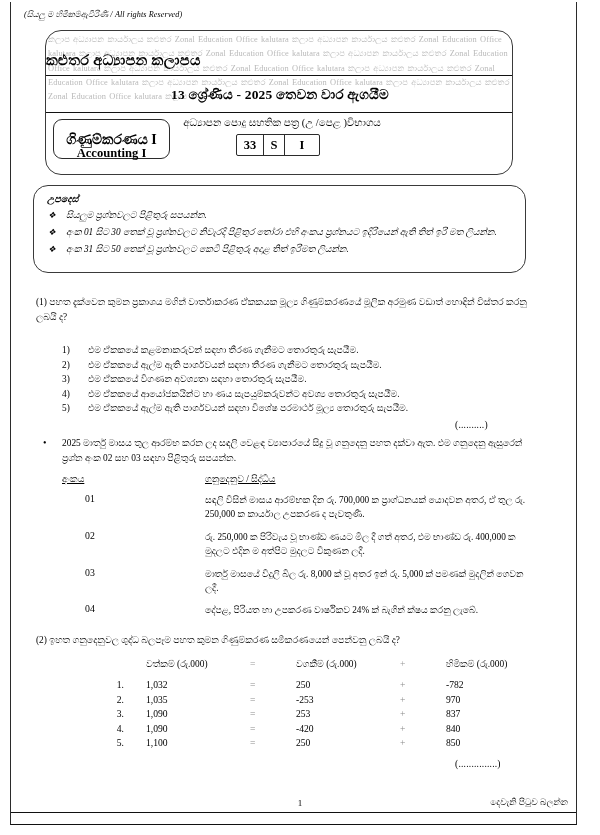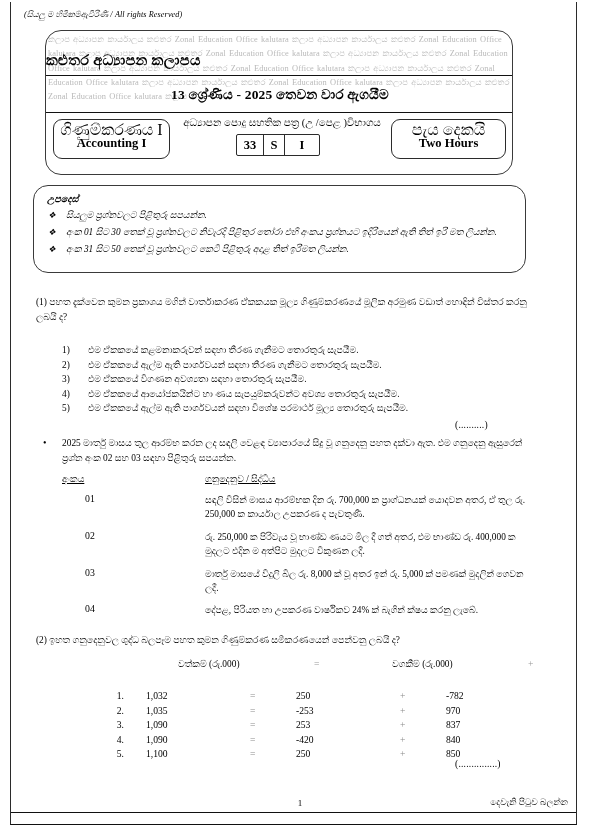--- a/index.html
+++ b/index.html
@@ -120,24 +120,25 @@
 
   .pill {
     position: absolute;
     border: 1.1px solid #2b2b2b;
     border-radius: 9px;
     background: #ffffff;
     box-sizing: border-box;
     text-align: center;
   }
   .pill .si {
-    font-size: 16px;
+    font-size: 14px;
     line-height: 13px;
     display: block;
-    margin-top: 3px;
+    margin-top: 13px;
+    font-weight: bold;
   }
   .pill .en {
     font-size: 12.6px;
     font-weight: bold;
     line-height: 15px;
     display: block;
   }
 
   .pill-subject {
     left: 7px;
@@ -315,21 +316,21 @@
     position: absolute;
     left: 100px;
     top: 658px;
     width: 430px;
     font-size: 9.6px;
   }
   .eq-header, .eq-row {
     display: flex;
     align-items: baseline;
   }
-  .eq-header { margin-bottom: 9px; gap: 32px; }
+  .eq-header { margin-bottom: 9px; }
   .eq-row { margin-bottom: 3.5px; }
 
   .eq-idx  { flex: 0 0 46px; text-align: right; padding-right: 22px; box-sizing: border-box; }
   .eq-a    { flex: 0 0 104px; }
   .eq-op1  { flex: 0 0 46px; color: #8e8e8e; }
   .eq-b    { flex: 0 0 104px; }
   .eq-op2  { flex: 0 0 46px; color: #8e8e8e; }
   .eq-c    { flex: 1 1 auto; }
 
   .eq-header .eq-a,
@@ -389,24 +390,20 @@
         </div>
 
         <div class="exam-line">අධ්‍යාපන පොදු සහතික පත්‍ර (උ /පෙළ )විභාගය</div>
 
         <div class="code-box">
           <div class="code-cell cc-w1">33</div>
           <div class="code-cell cc-w2">S</div>
           <div class="code-cell cc-w3">I</div>
         </div>
 
-        <div class="pill pill-duration">
-          <span class="si">පැය දෙකයි</span>
-          <span class="en">Two Hours</span>
-        </div>
 
       </div>
     </div>
   </div>
 
   <div class="instr-box">
     <div class="instr-title">උපදෙස්</div>
 
     <div class="instr-item">
       <span class="instr-bullet">❖</span>

